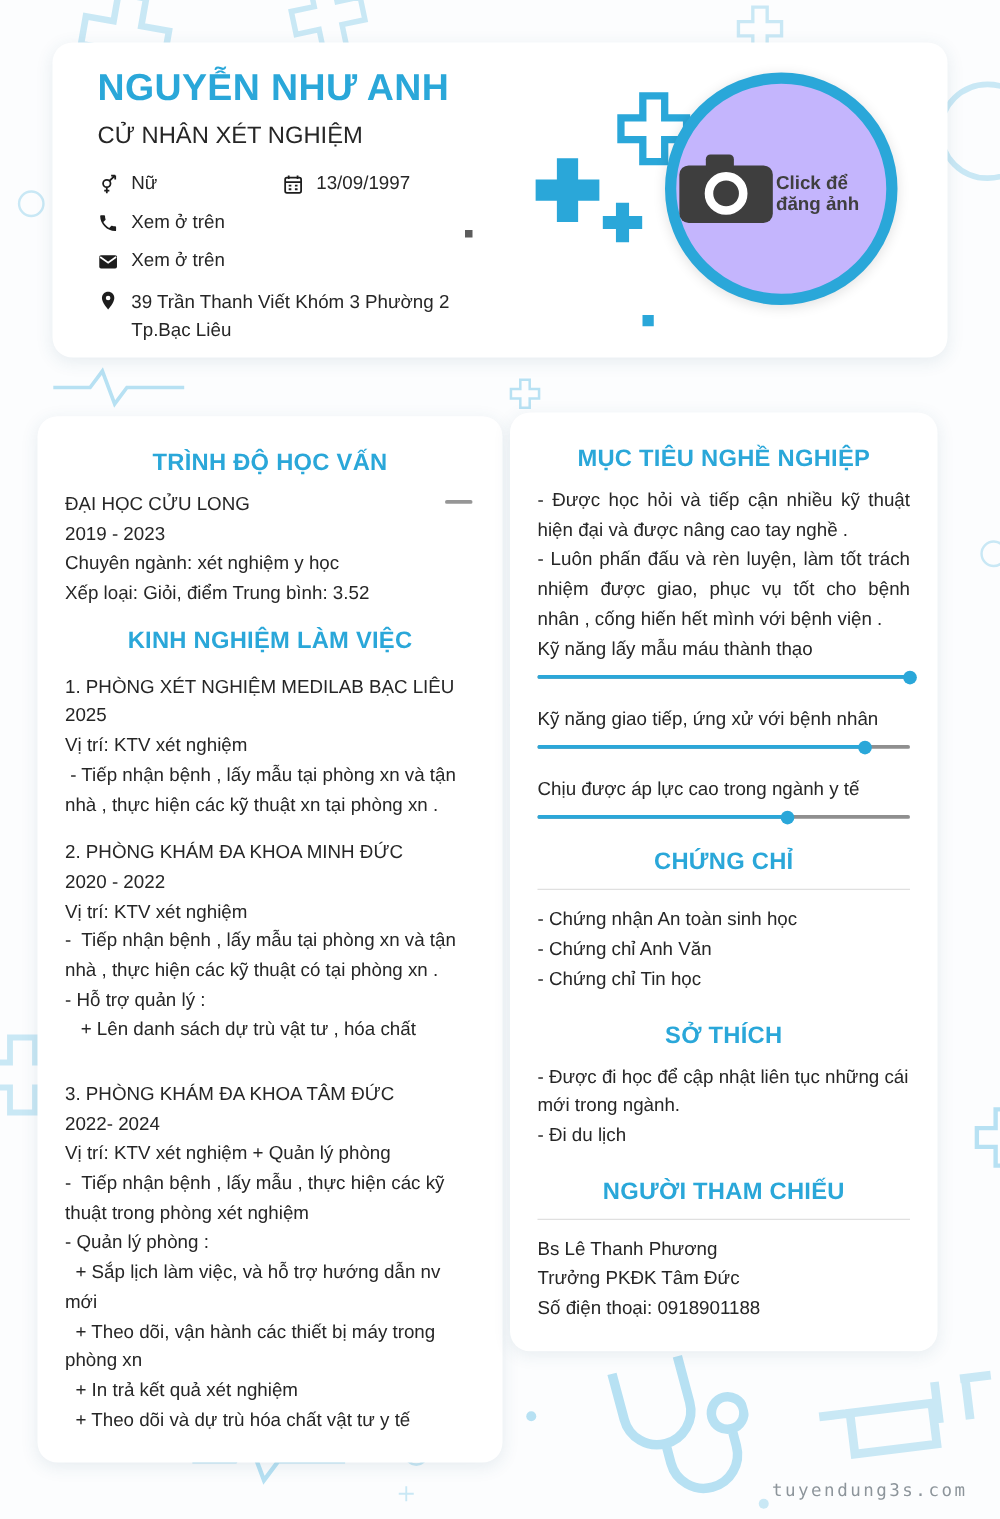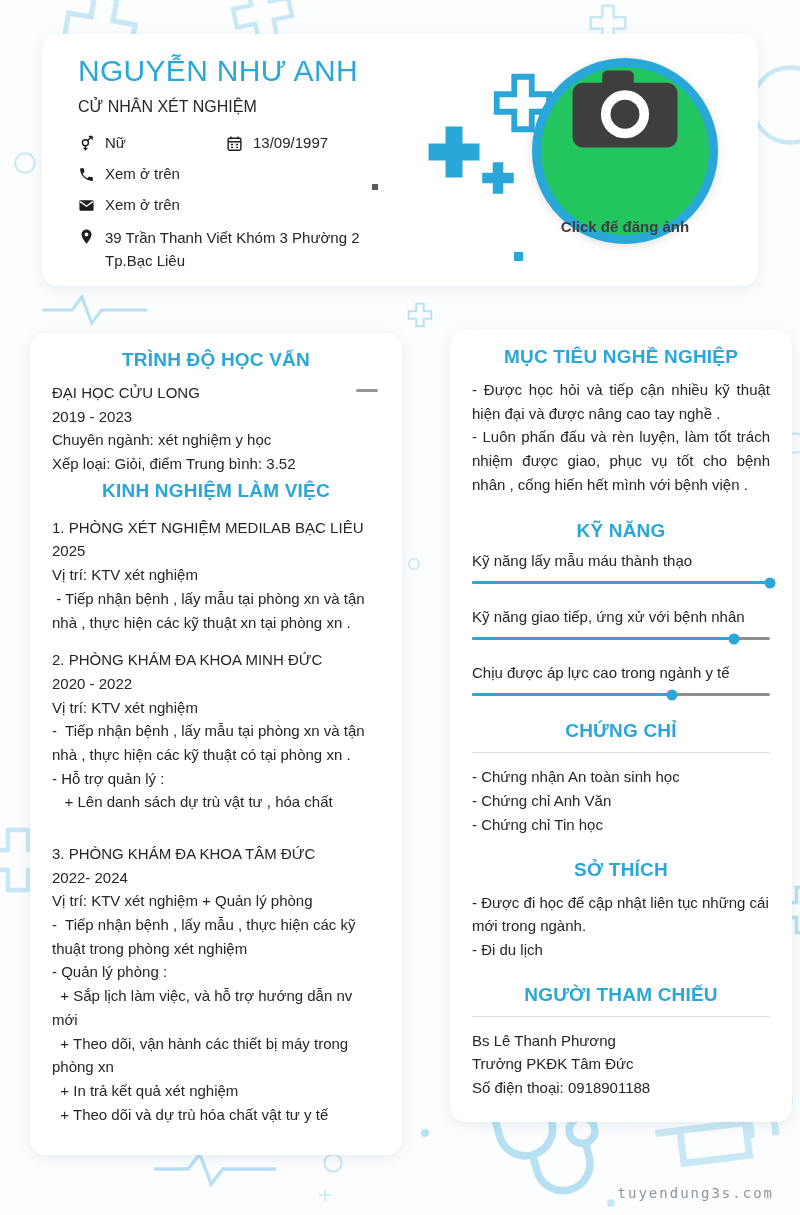--- a/index.html
+++ b/index.html
@@ -12,43 +12,43 @@
   }
   
   .doodle{position:absolute;color:#c9e8f5;z-index:0}
   .doodle.dk{color:#b7e1f3}
   .doodle svg{display:block}
   
   .card{position:absolute;background:#fff;border-radius:16px;
     box-shadow:0 3px 14px rgba(40,90,120,.10);z-index:2}
   #header-card{left:42px;top:34px;width:716px;height:252px;padding:20px 0 0 36px}
   #left-card{left:30px;top:333px;width:372px;min-height:822px;padding:12px 22px 22px}
-  #right-card{left:450px;top:330px;width:342px;min-height:725px;padding:12px 22px 22px}
-
-  .name{color:var(--accent);font-size:30px;font-weight:normal;letter-spacing:.3px;margin:0 0 10px}
-  .subtitle{font-size:16px;font-weight:500;margin:0 0 18px}
+  #right-card{left:408px;top:330px;width:342px;min-height:725px;padding:12px 22px 22px}
+
+  .name{color:var(--accent);font-size:30px;font-weight:bold;letter-spacing:.3px;margin:0 0 10px}
+  .subtitle{font-size:19px;font-weight:500;margin:0 0 18px}
   .info-row{display:flex;align-items:flex-start;margin:0 0 13px;font-size:15px}
   .info-cell{display:flex;align-items:flex-start;gap:10px}
   .info-cell.first{width:148px}
   .icn{width:17px;height:17px;flex:0 0 17px;margin-top:1px}
   .addr{max-width:300px;line-height:1.5}
 
   
   .photo-circle{position:absolute;left:490px;top:24px;width:186px;height:186px;
-    border:9px solid var(--accent);border-radius:50%;background:#22c55e;
-    display:flex;flex-direction:column;align-items:center;justify-content:space-between;
+    border:9px solid var(--accent);border-radius:50%;background:#c4b5fd;
+    display:flex;flex-direction:row;align-items:center;justify-content:space-between;
     box-shadow:0 2px 10px rgba(0,0,0,.12);cursor:pointer}
   .photo-cta{font-size:15px;font-weight:600;color:#3f3f3f;margin-top:8px}
 
   .deco{position:absolute}
   .sq-dot{position:absolute;background:var(--accent)}
   .gray-dot{position:absolute;background:#5c5c5c}
 
   .section-h{color:var(--accent);font-size:19px;font-weight:bold;text-align:center;
-    letter-spacing:.2px;margin:4px 0 10px}
+    letter-spacing:.2px;margin:15px 0 10px}
   .divider{height:1px;background:#e0e0e0;margin:4px 0 12px}
   .b{font-weight:normal}
   .line{font-size:15px;line-height:1.58;white-space:pre-wrap}
   .just{text-align:justify}
   .edu{position:relative}
   .dash{position:absolute;right:2px;top:8px;width:22px;height:3px;background:#969696;border-radius:2px}
   .job{margin-top:14px}
   .job.gap{margin-top:28px}
 
   .skill{margin:4px 0 24px}
@@ -276,21 +276,20 @@
     <div class="line">  + In trả kết quả xét nghiệm</div>
     <div class="line">  + Theo dõi và dự trù hóa chất vật tư y tế</div>
   </div>
 </section>
 
 <section class="card" id="right-card">
   <h2 class="section-h">MỤC TIÊU NGHỀ NGHIỆP</h2>
   <div class="line just">- Được học hỏi và tiếp cận nhiều kỹ thuật hiện đại và được nâng cao tay nghề .</div>
   <div class="line just">- Luôn phấn đấu và rèn luyện, làm tốt trách nhiệm được giao, phục vụ tốt cho bệnh nhân , cống hiến hết mình với bệnh viện .</div>
 
-  <h2 class="section-h" style="margin-top:24px">KỸ NĂNG</h2>
 
   <div class="skill">
     <div class="skill-label">Kỹ năng lấy mẫu máu thành thạo</div>
     <div class="track">
       <div class="fill" style="width: 100%;"></div>
       <div class="knob" style="left: 100%;"></div>
     </div>
   </div>
   <div class="skill">
     <div class="skill-label">Kỹ năng giao tiếp, ứng xử với bệnh nhân</div>

